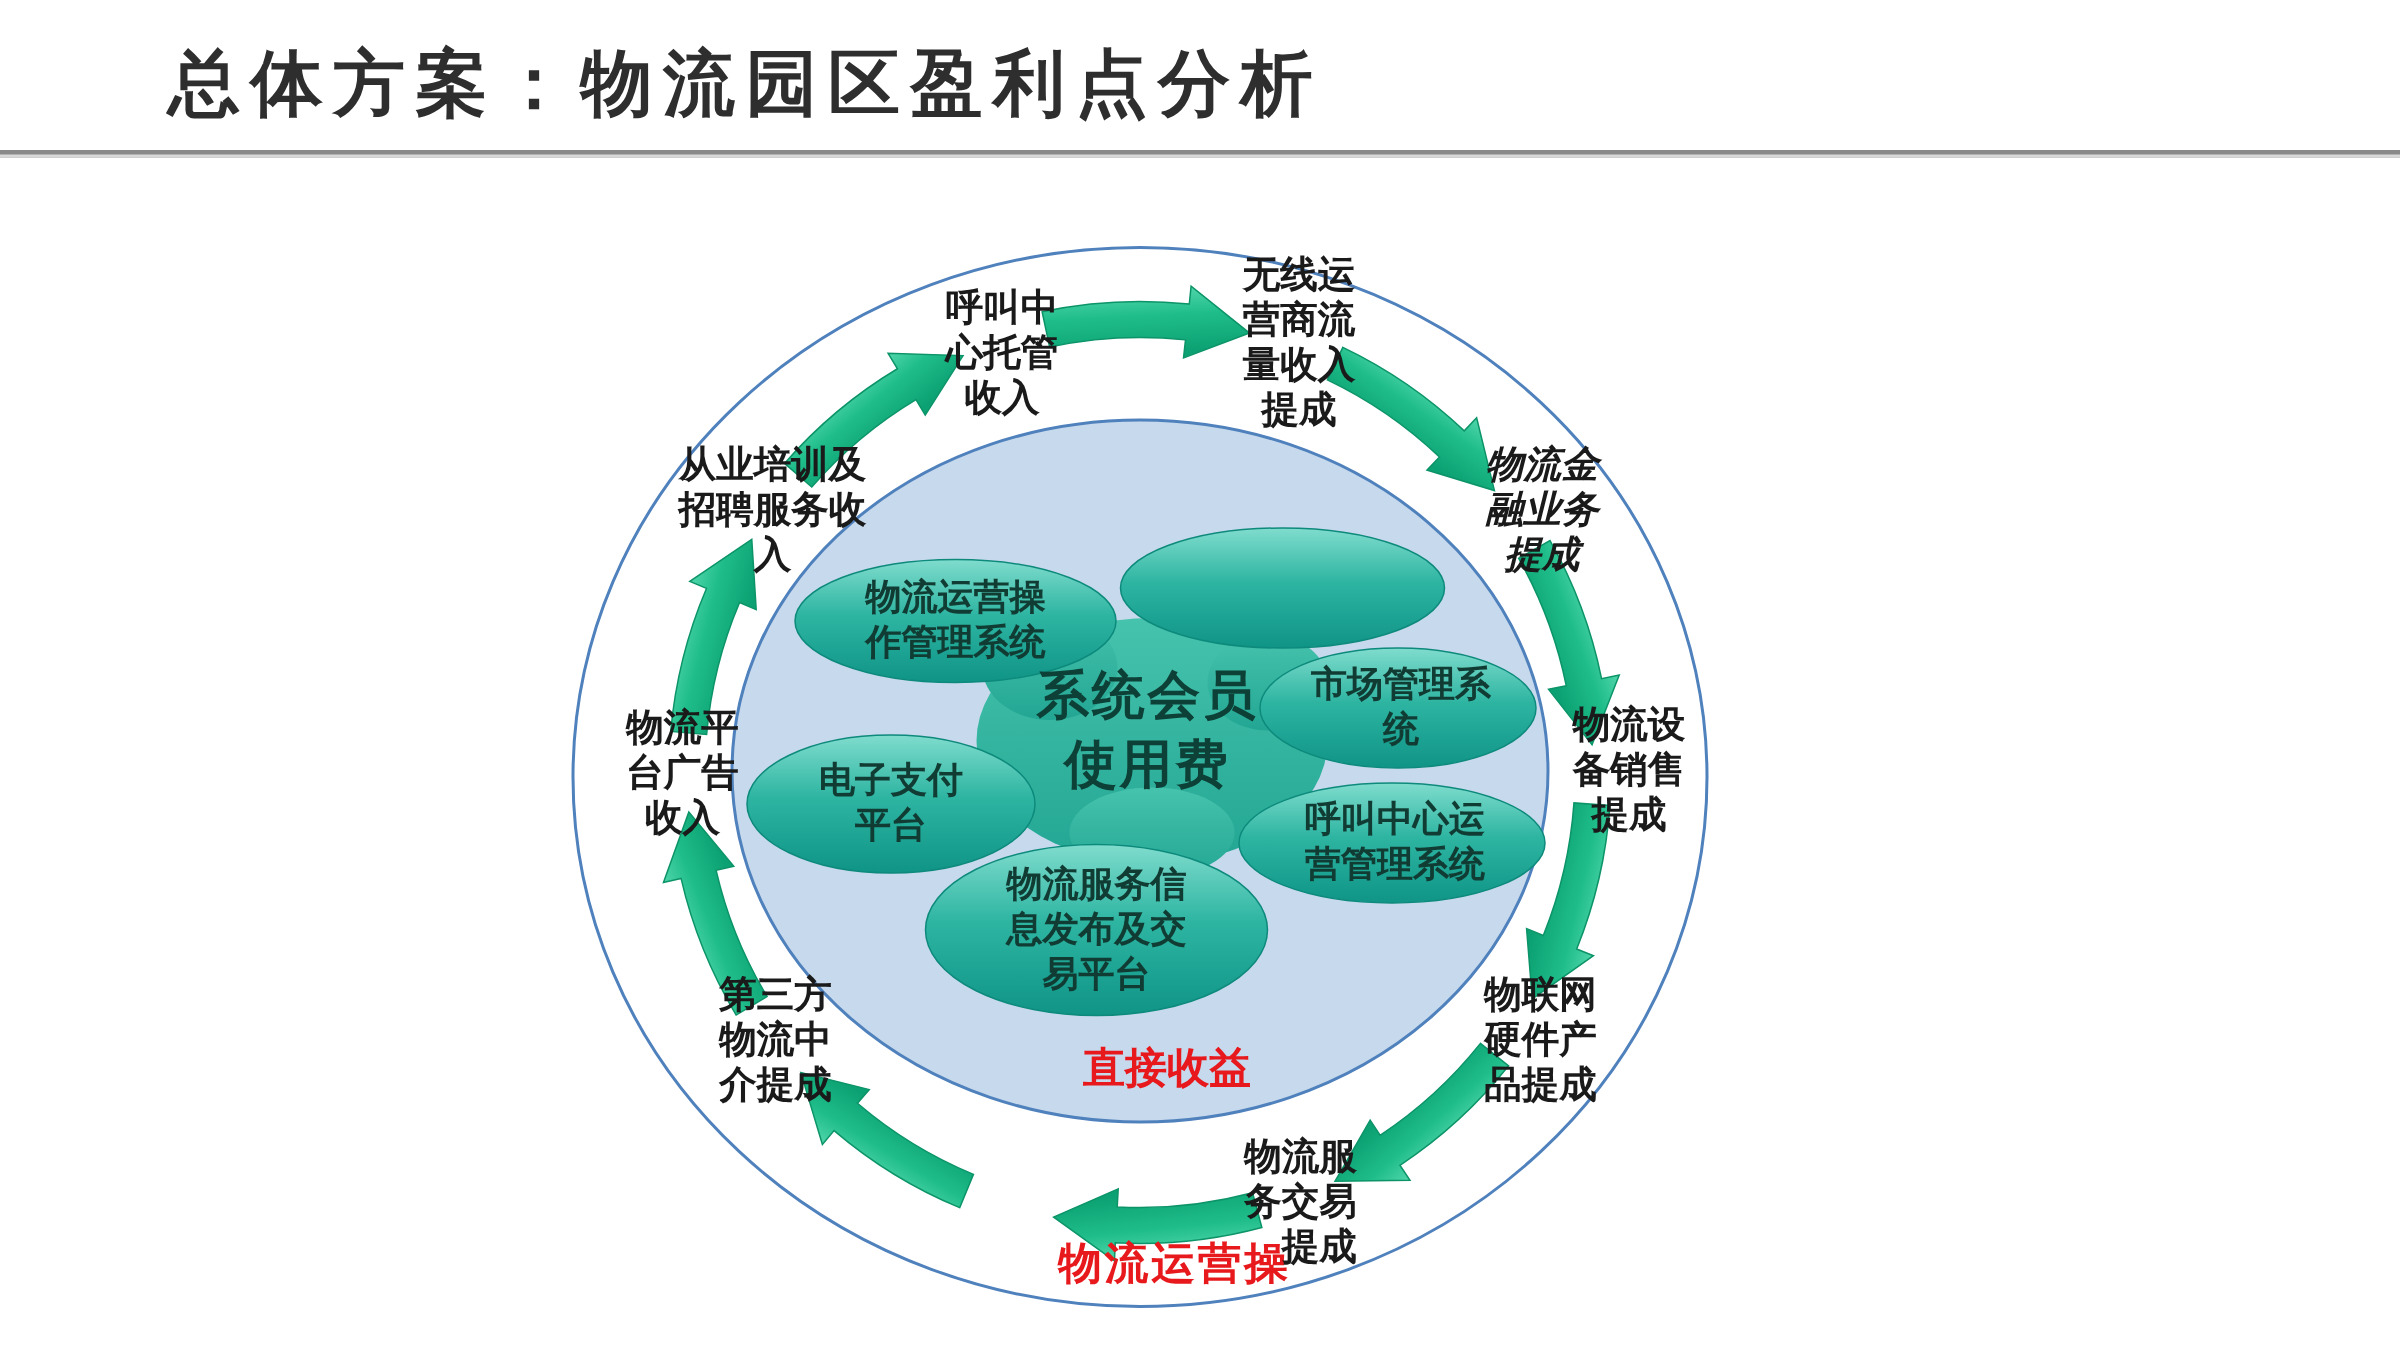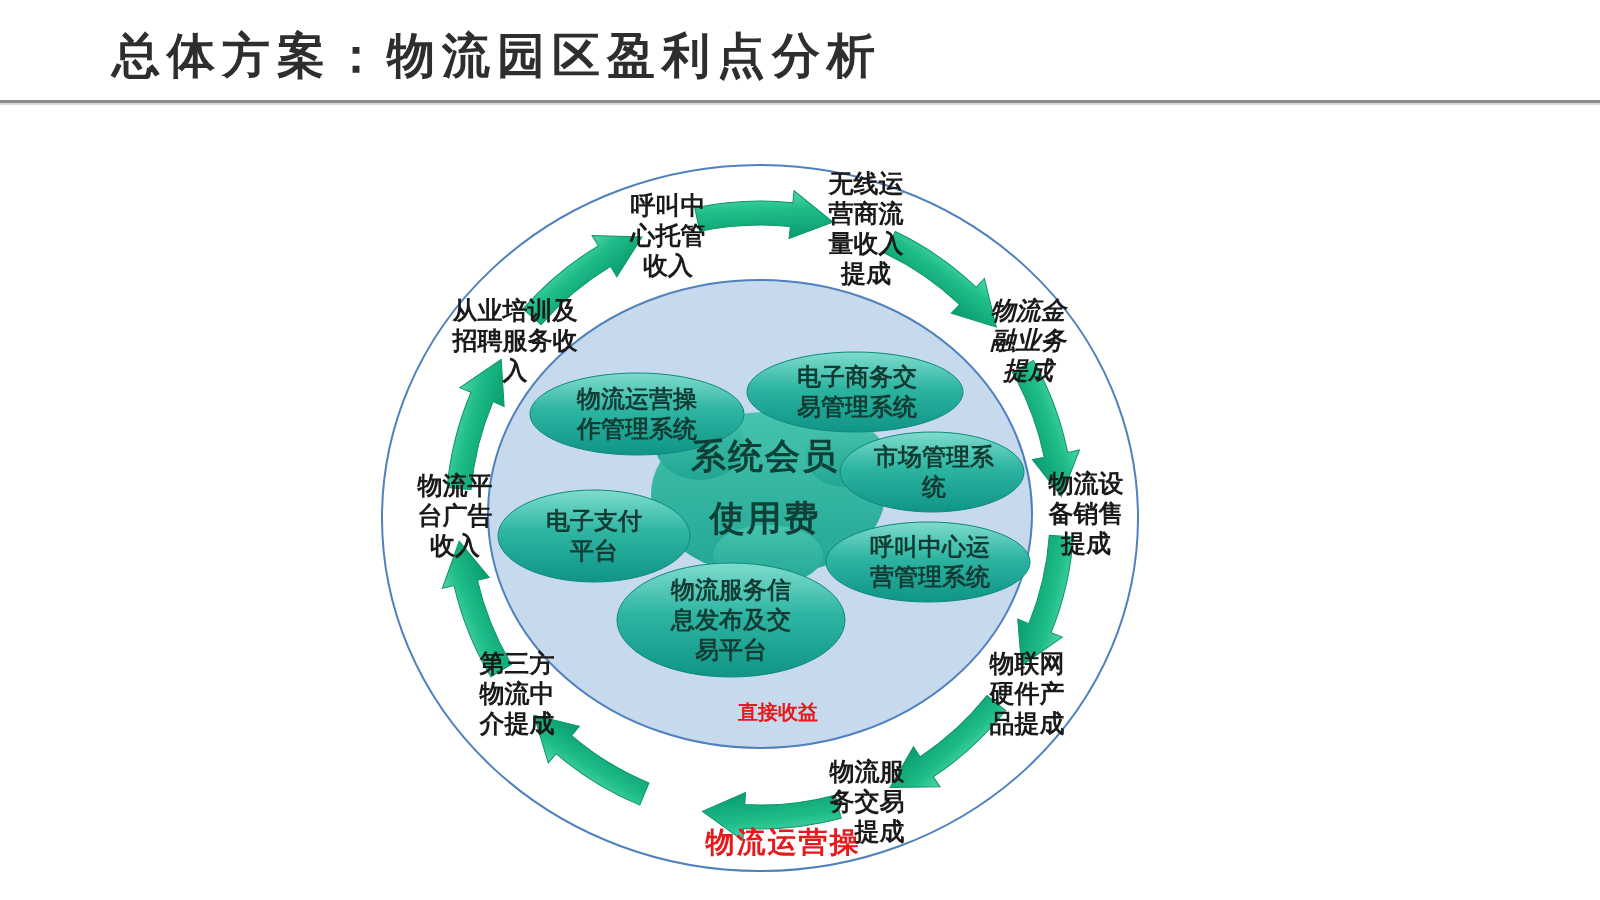--- a/index.html
+++ b/index.html
@@ -34,23 +34,23 @@
   .lbl {
     position: absolute;
     transform: translate(-50%, -50%);
     text-align: center;
     white-space: pre-line;
     font-weight: 700;
     color: #1a1a1a;
   }
   .rev-label   { font-size: 25px; line-height: 30px; }
   .sys-label   { font-size: 24px; line-height: 30px; color: #113c34; }
-  .center-label{ font-size: 35px; line-height: 62px; color: #0d4037; letter-spacing: 2px; }
+  .center-label{ font-size: 35px; line-height: 46px; color: #0d4037; letter-spacing: 2px; }
   .zone-label  { font-weight: 700; color: #e8191c; }
-  .zone-direct { font-size: 20px; }
+  .zone-direct { font-size: 28px; }
   .zone-added  { font-size: 29px; letter-spacing: 2px; }
 </style>
 </head>
 <body>
 
 <div class="stage">
 
   <div class="slide-title">总体方案：物流园区盈利点分析</div>
   <div class="title-rule"></div>
 
@@ -103,22 +103,20 @@
       <ellipse cx="594" cy="536" rx="96" ry="46" fill="url(#ellipseGrad)" stroke="#0d8a7c" stroke-width="1"></ellipse>
       <ellipse cx="928" cy="562" rx="102" ry="40" fill="url(#ellipseGrad)" stroke="#0d8a7c" stroke-width="1"></ellipse>
       <ellipse cx="731" cy="620" rx="114" ry="57" fill="url(#ellipseGrad)" stroke="#0d8a7c" stroke-width="1"></ellipse>
     </svg>
 
     <div class="lbl center-label" style="left:765px; top:487px;">系统会员
 使用费</div>
 
     <div class="lbl sys-label" style="left:637px; top:414px;">物流运营操
 作管理系统</div>
-    <div class="lbl sys-label" style="left:857px; top:392px;">电子商务交
-易管理系统</div>
     <div class="lbl sys-label" style="left:934px; top:472px;">市场管理系
 统</div>
     <div class="lbl sys-label" style="left:594px; top:536px;">电子支付
 平台</div>
     <div class="lbl sys-label" style="left:930px; top:562px;">呼叫中心运
 营管理系统</div>
     <div class="lbl sys-label" style="left:731px; top:620px;">物流服务信
 息发布及交
 易平台</div>
 

